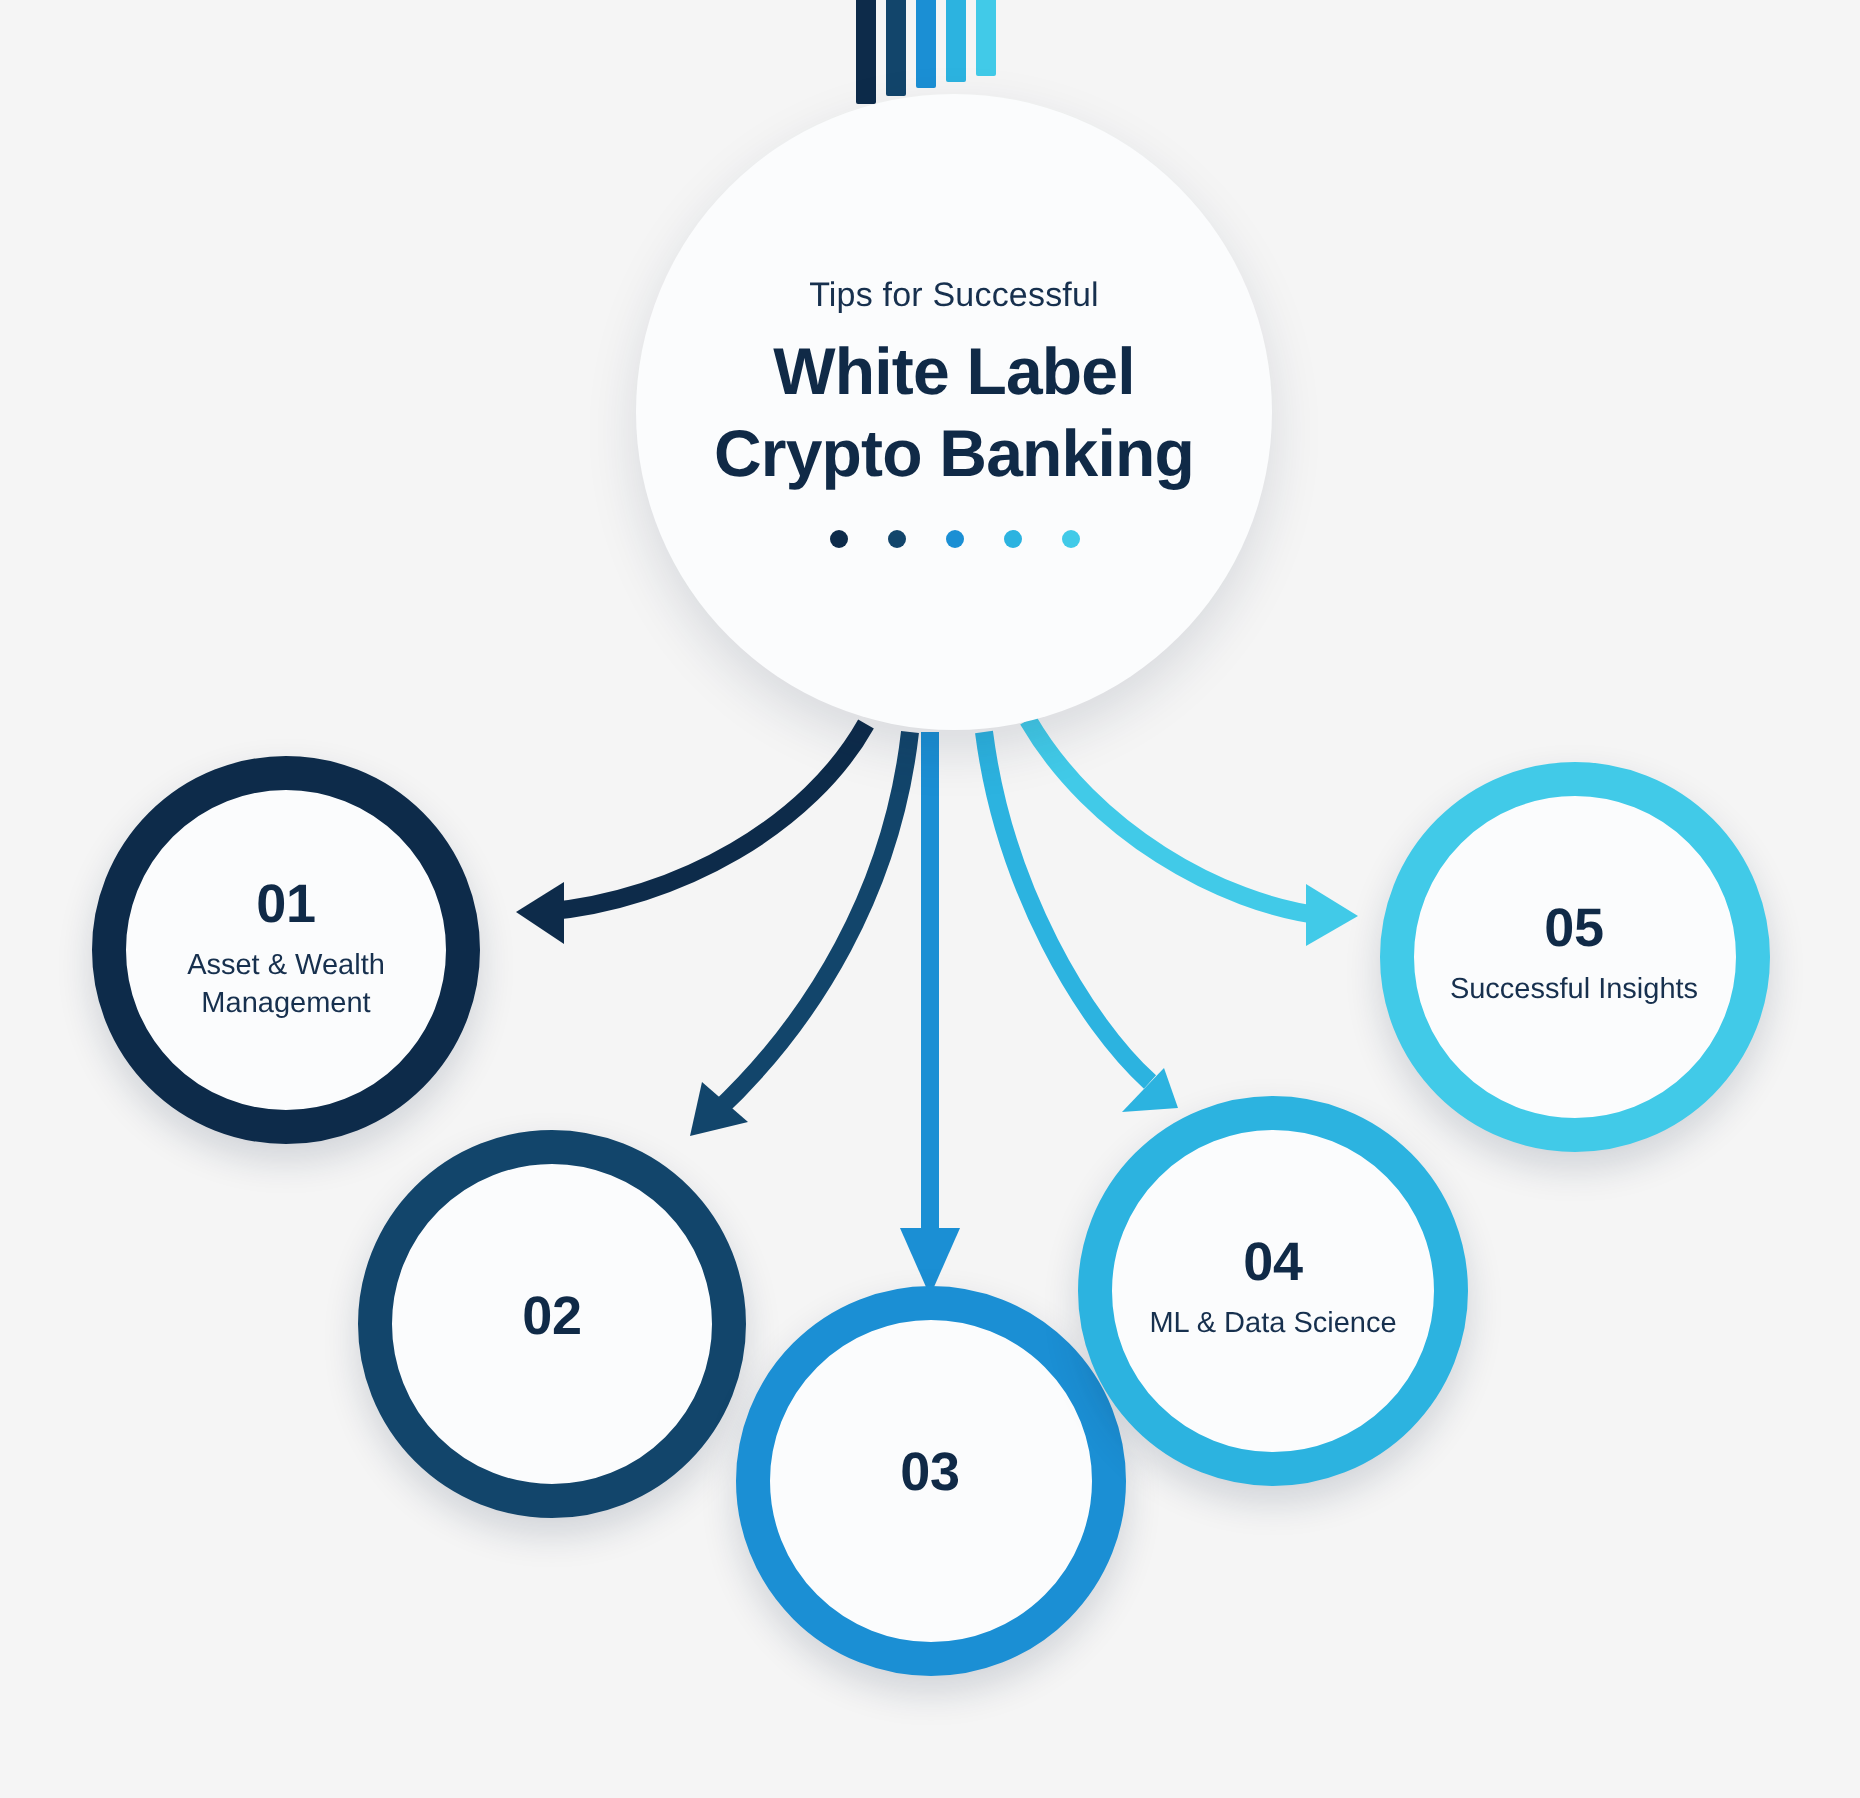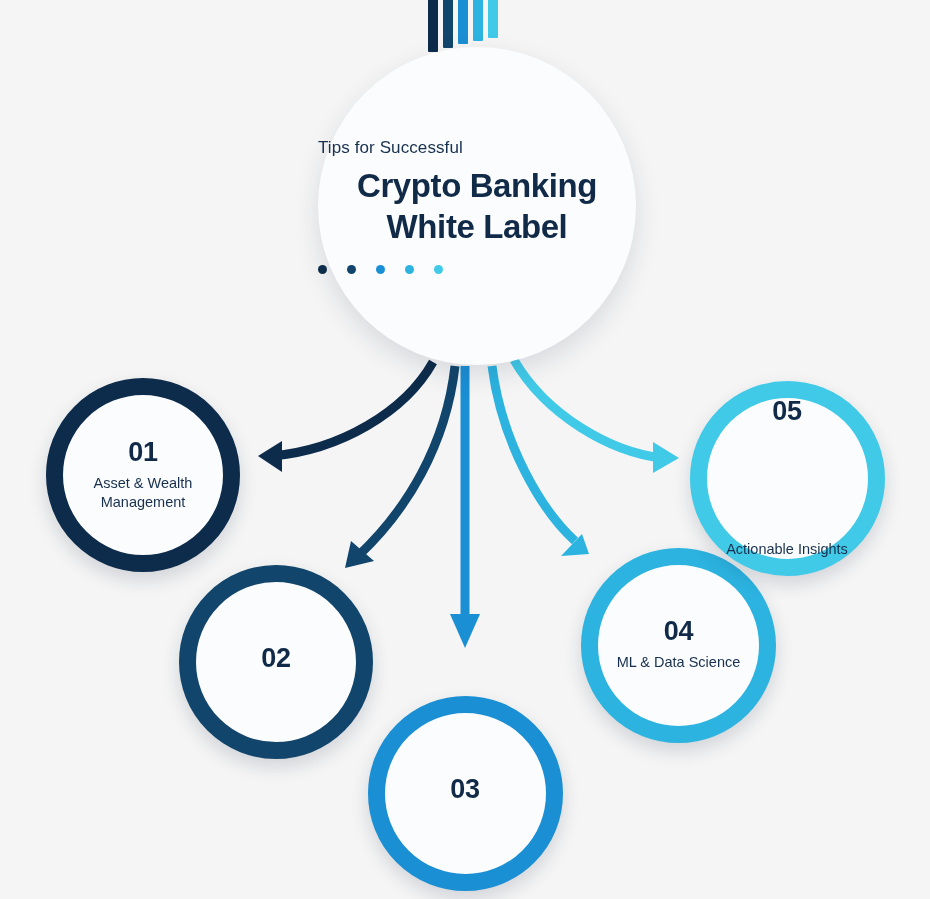--- a/index.html
+++ b/index.html
@@ -51,20 +51,21 @@
     position: absolute;
     left: 318px;
     top: 47px;
     width: 318px;
     height: 318px;
     border-radius: 50%;
     background: #fbfcfd;
     box-shadow: 0 10px 26px rgba(20,40,70,0.13);
     display: flex;
     flex-direction: column;
+    align-items: center;
     justify-content: center;
     z-index: 5;
   }
   .hero-kicker {
     font-size: 17px;
     color: #17304e;
     letter-spacing: .1px;
     margin-bottom: 7px;
     font-weight: 400;
   }
@@ -150,46 +151,46 @@
       </g>
       <g>
         <path d="M 514 360 C 546 415 610 452 662 458" stroke="#41cae8" stroke-width="9" fill="none" stroke-linecap="butt"></path>
         <polygon points="679 458 653 473 653 442" fill="#41cae8"></polygon>
       </g>
     </svg>
 
   <div class="hero">
     <div class="hero-kicker">Tips for Successful</div>
     <div class="hero-title">
+      <div>White Label</div>
       <div>Crypto Banking</div>
-      <div>White Label</div>
     </div>
     <div class="hero-dots">
         <span style="background: rgb(13, 43, 74);"></span>
         <span style="background: rgb(18, 69, 107);"></span>
         <span style="background: rgb(27, 143, 212);"></span>
         <span style="background: rgb(44, 179, 224);"></span>
         <span style="background: rgb(65, 202, 232);"></span>
       </div>
   </div>
 
   <div id="node-host">
       <div class="node" style="left: 46px; top: 378px; width: 194px; height: 194px; border: 17px solid rgb(13, 43, 74); box-shadow: rgba(20, 40, 70, 0.16) 0px 8px 18px;">
         <div class="node-num">01</div>
         <div class="node-label">Asset &amp; Wealth Management</div>
       </div>
       <div class="node" style="left: 179px; top: 565px; width: 194px; height: 194px; border: 17px solid rgb(18, 69, 107); box-shadow: rgba(20, 40, 70, 0.16) 0px 8px 18px;">
         <div class="node-num">02</div>
       </div>
-      <div class="node" style="left: 367.5px; top: 696px; width: 195px; height: 195px; border: 17px solid rgb(27, 143, 212); box-shadow: rgba(20, 40, 70, 0.16) 0px 8px 18px;">
+      <div class="node" style="left: 367.5px; top: 643px; width: 195px; height: 195px; border: 17px solid rgb(27, 143, 212); box-shadow: rgba(20, 40, 70, 0.16) 0px 8px 18px;">
         <div class="node-num">03</div>
       </div>
-      <div class="node" style="left: 581px; top: 547.5px; width: 195px; height: 195px; border: 17px solid rgb(44, 179, 224); box-shadow: rgba(20, 40, 70, 0.16) 0px 8px 18px;">
+      <div class="node" style="left: 539px; top: 547.5px; width: 195px; height: 195px; border: 17px solid rgb(44, 179, 224); box-shadow: rgba(20, 40, 70, 0.16) 0px 8px 18px;">
         <div class="node-num">04</div>
         <div class="node-label">ML &amp; Data Science</div>
       </div>
-      <div class="node" style="left: 689.5px; top: 380.5px; width: 195px; height: 195px; border: 17px solid rgb(65, 202, 232); box-shadow: rgba(20, 40, 70, 0.16) 0px 8px 18px; justify-content: space-between;">
+      <div class="node" style="left: 689.5px; top: 380.5px; width: 195px; height: 195px; border: 17px solid rgb(65, 202, 232); box-shadow: rgba(20, 40, 70, 0.16) 0px 8px 18px;">
         <div class="node-num">05</div>
-        <div class="node-label">Actionable Insights</div>
+        <div class="node-label">Successful Insights</div>
       </div>
     </div>
 
 </div>
 
 </body></html>

